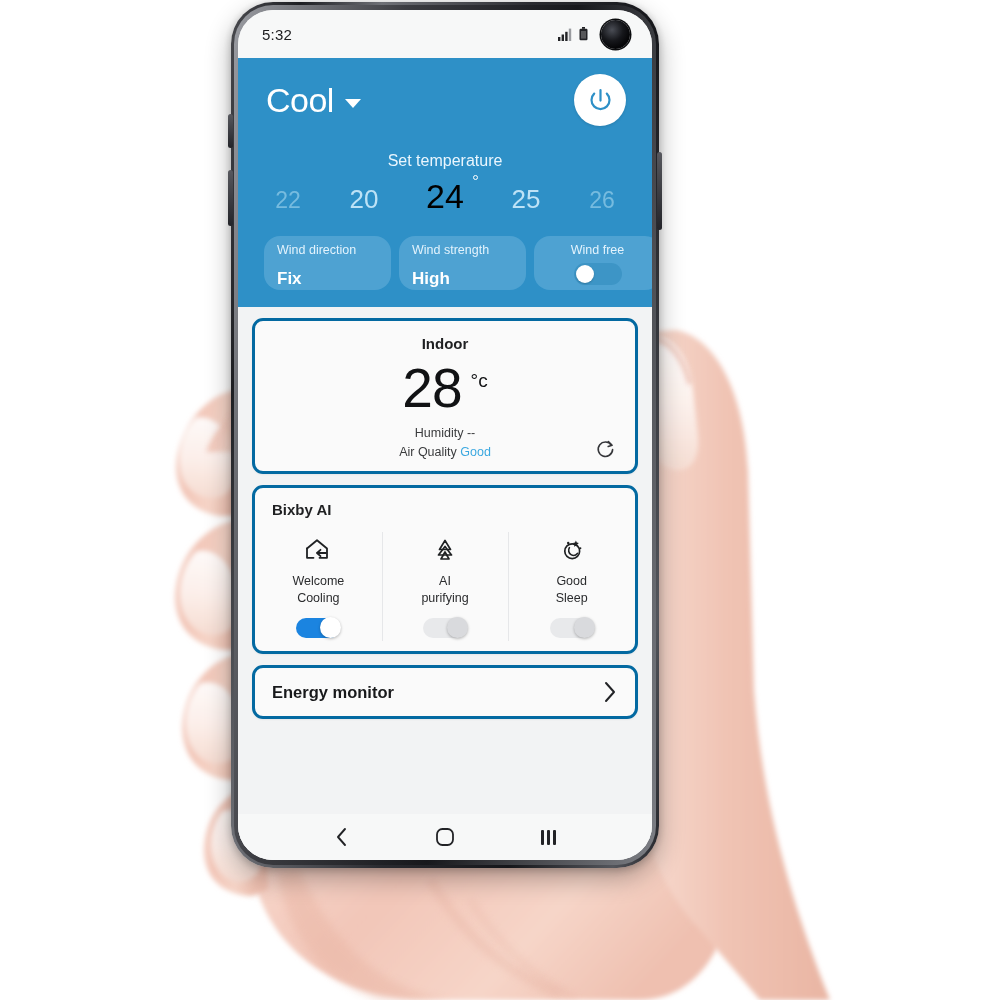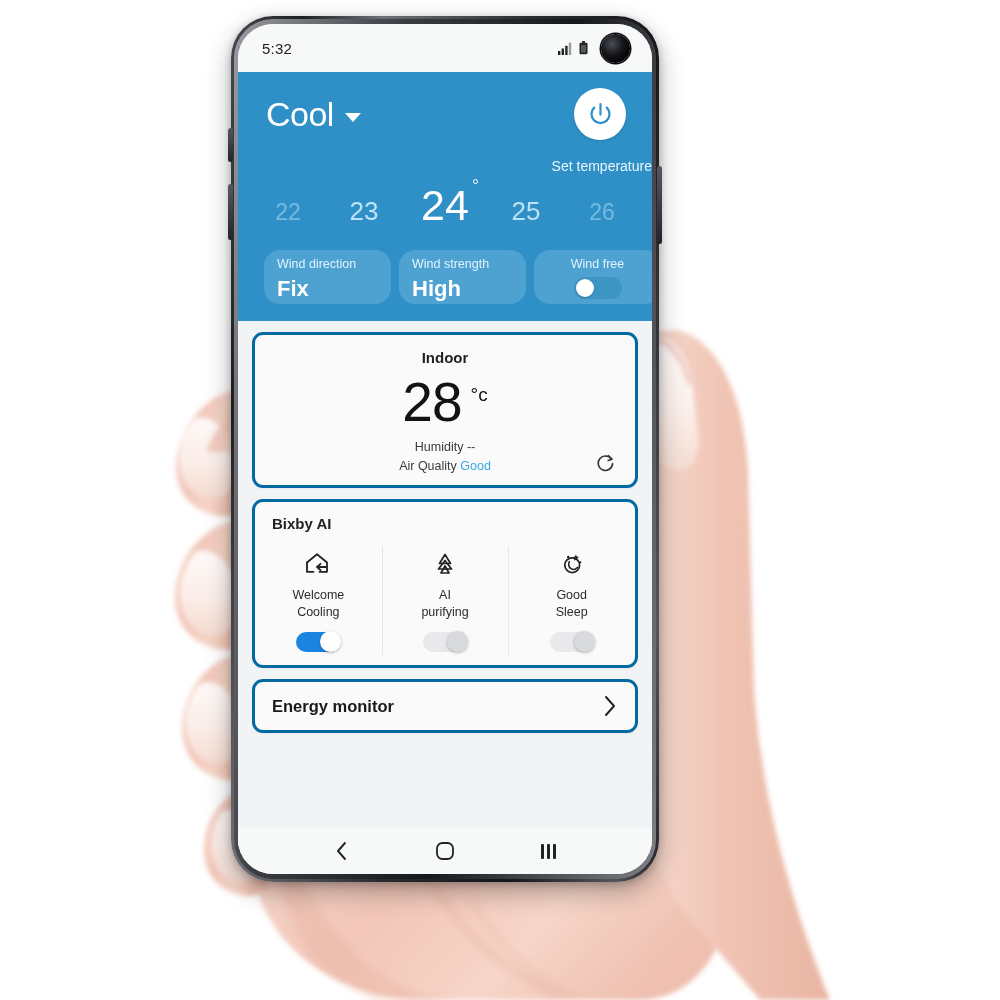--- a/index.html
+++ b/index.html
@@ -10,21 +10,21 @@
     font-family:"Liberation Sans", sans-serif;
     position:relative;
   }
 
   
   #hand { position:absolute; inset:0; pointer-events:none; }
 
   
   #phone {
     position:absolute;
-    left:231px; top:16px;
+    left:231px; top:2px;
     width:428px; height:866px;
     border-radius:42px;
     background:linear-gradient(100deg,#4a4b50 0%,#1d1e22 12%,#6e7076 26%,#2a2b30 52%,#15161a 74%,#53555b 92%,#232429 100%);
     box-shadow:0 10px 26px rgba(0,0,0,.30), 0 2px 8px rgba(0,0,0,.22);
     z-index:5;
   }
   #phone::before{ 
     content:""; position:absolute; inset:3px; border-radius:39px;
     background:linear-gradient(100deg,#9a9ca2,#3b3c41 30%,#17181c 60%,#7e8086);
   }
@@ -75,44 +75,44 @@
   .blue-top{ display:flex; align-items:center; justify-content:space-between; padding:0 26px 0 28px;}
   .mode{ display:flex; align-items:center; gap:11px;text-align:right;}
   .mode-label{ font-size:34px; color:#ffffff; font-weight:400; letter-spacing:-.5px; line-height:1;}
   .caret{ width:0;height:0;border-left:8px solid transparent;border-right:8px solid transparent;border-top:9px solid #ffffff; margin-top:6px;}
   .power{
     width:52px;height:52px;border-radius:50%;
     background:#ffffff; display:flex;align-items:center;justify-content:center;
     box-shadow:0 1px 3px rgba(0,0,0,.12);
   }
 
-  .settemp-label{ text-align:right; color:#eaf6fe; font-size:14px; margin-top:18px; font-weight:400;}
+  .settemp-label{ text-align:center; color:#eaf6fe; font-size:16px; margin-top:26px; font-weight:400;}
   .temp-row{
     display:flex; align-items:baseline; justify-content:center;
     gap:0; margin-top:7px;
   }
   .tnum{ flex:0 0 auto; text-align:center; color:#9fd2ec; font-weight:400;}
   .tnum.far{ font-size:23px; width:76px; color:#76bbdf;}
   .tnum.near{ font-size:26px; width:76px; color:#bde2f6;}
-  .tnum.sel{ font-size:43px; width:86px; color:#ffffff; position:relative;}
+  .tnum.sel{ font-size:34px; width:86px; color:#000000; position:relative;}
   .tnum.sel .deg{
     position:absolute; top:-2px; right:10px;
     width:5px;height:5px;border-radius:50%;border:1.4px solid #ffffff;
   }
 
   .chips{
     display:flex; gap:8px; margin-top:20px; padding-left:26px; overflow:hidden;
   }
   .chip{
     background:#4ea2d2; border-radius:16px;
     width:127px; flex:0 0 auto; height:54px;
     padding:7px 0 0 13px;
   }
   .chip-label{ font-size:12.5px; color:#e3f3fd; line-height:1.2;}
-  .chip-value{ font-size:22px; color:#ffffff; font-weight:700; margin-top:5px; line-height:1.1;}
+  .chip-value{ font-size:17px; color:#ffffff; font-weight:700; margin-top:12px; line-height:1.1;}
   .chip.center{ text-align:center; padding-left:0;}
   .chip-toggle{
     width:48px;height:22px;border-radius:11px;background:#3d95c6;
     margin:5px auto 0; position:relative;
   }
   .chip-toggle .knob{
     position:absolute; left:2px; top:2px; width:18px;height:18px;border-radius:50%;
     background:#ffffff; box-shadow:0 1px 2px rgba(0,0,0,.2);
   }
 
@@ -265,21 +265,21 @@
             <path d="M7.2 6.6 A9 9 0 1 0 19.8 6.6" stroke="#2e90c7" stroke-width="2.2" fill="none" stroke-linecap="round"></path>
             <line x1="13.5" y1="3" x2="13.5" y2="13.6" stroke="#2e90c7" stroke-width="2.2" stroke-linecap="round"></line>
           </svg>
         </div>
       </div>
 
       <div class="settemp-label">Set temperature</div>
 
       <div class="temp-row">
         <div class="tnum far">22</div>
-        <div class="tnum near">23</div>
+        <div class="tnum near">20</div>
         <div class="tnum sel">
           <span>24</span>
           <span class="deg"></span>
         </div>
         <div class="tnum near">25</div>
         <div class="tnum far">26</div>
       </div>
 
       <div class="chips">
         <div class="chip">

